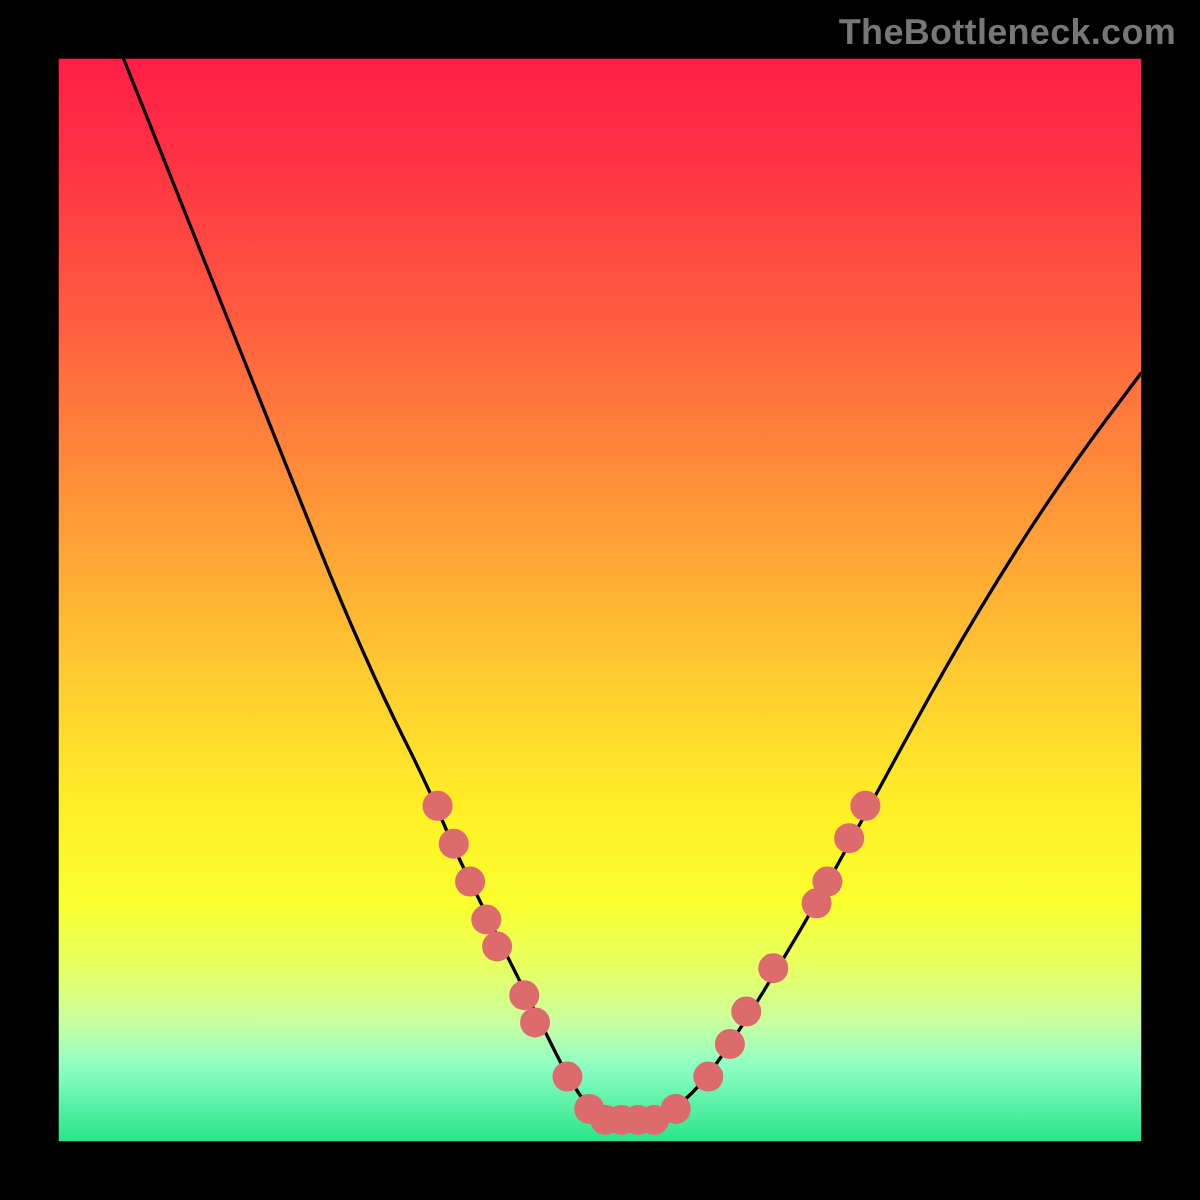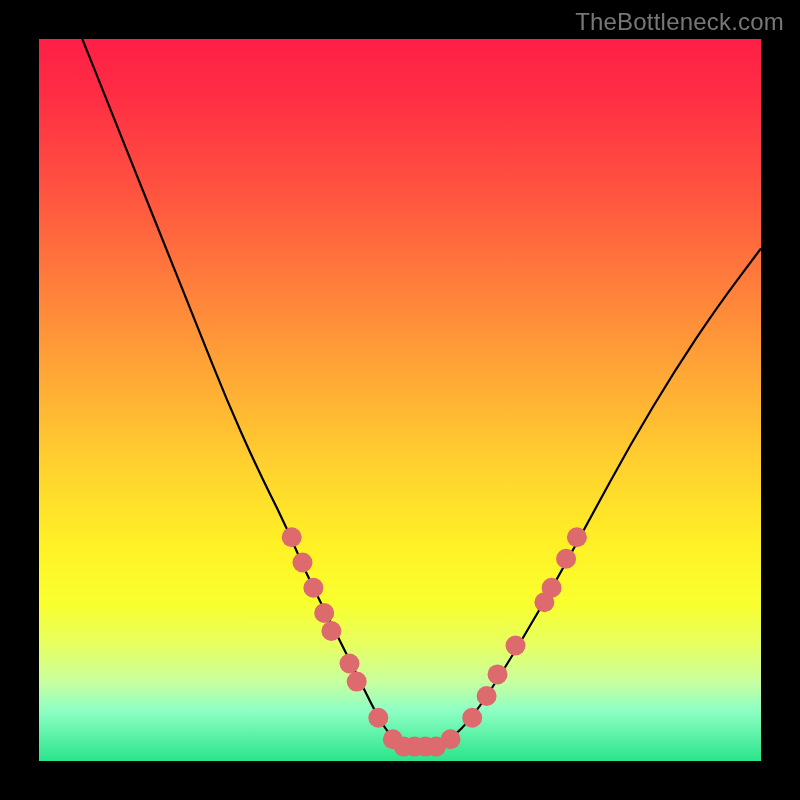--- a/index.html
+++ b/index.html
@@ -45,21 +45,21 @@
       #8effc4 93%,
       #29e48a 100%
     );
   }
   .watermark {
     position: absolute;
     top: 8px;
     right: 16px;
     color: #777;
     font-size: 24px;
-    font-weight: 400;
+    font-weight: 700;
     letter-spacing: 0.2px;
   }
   svg.overlay {
     position: absolute;
     inset: 0;
   }
   .curve {
     fill: none;
     stroke: #000;
     stroke-width: 2.2;

